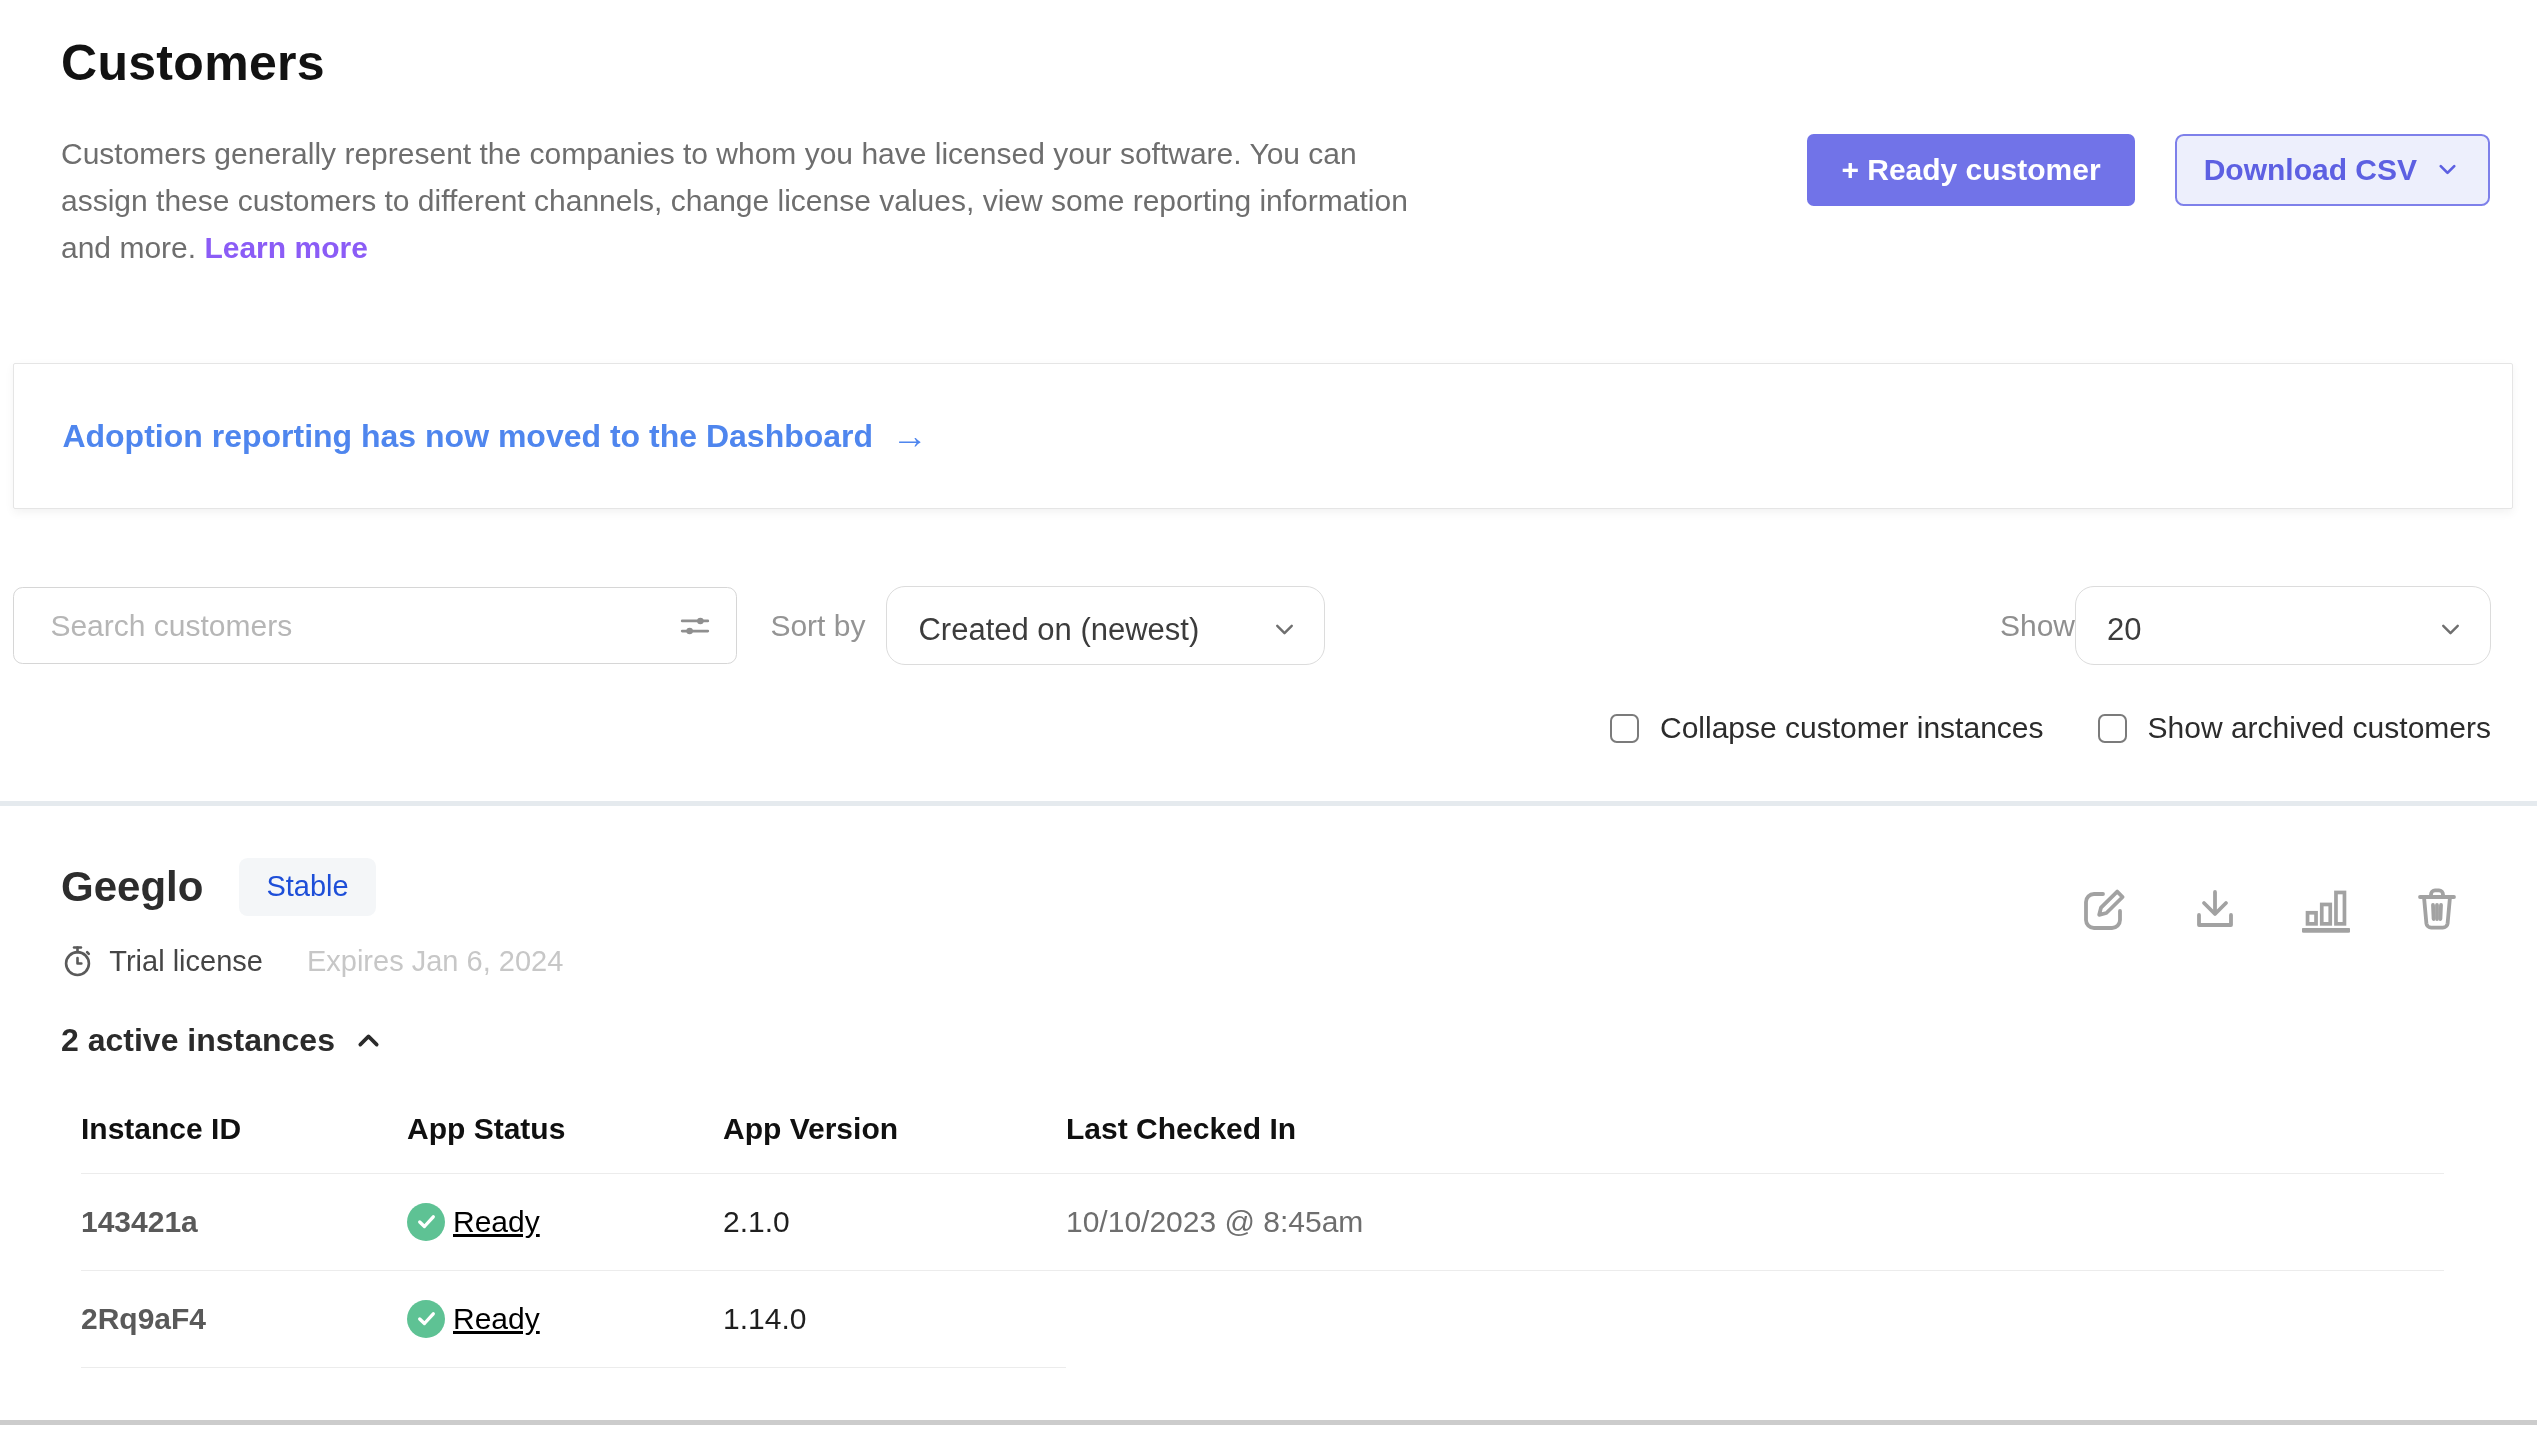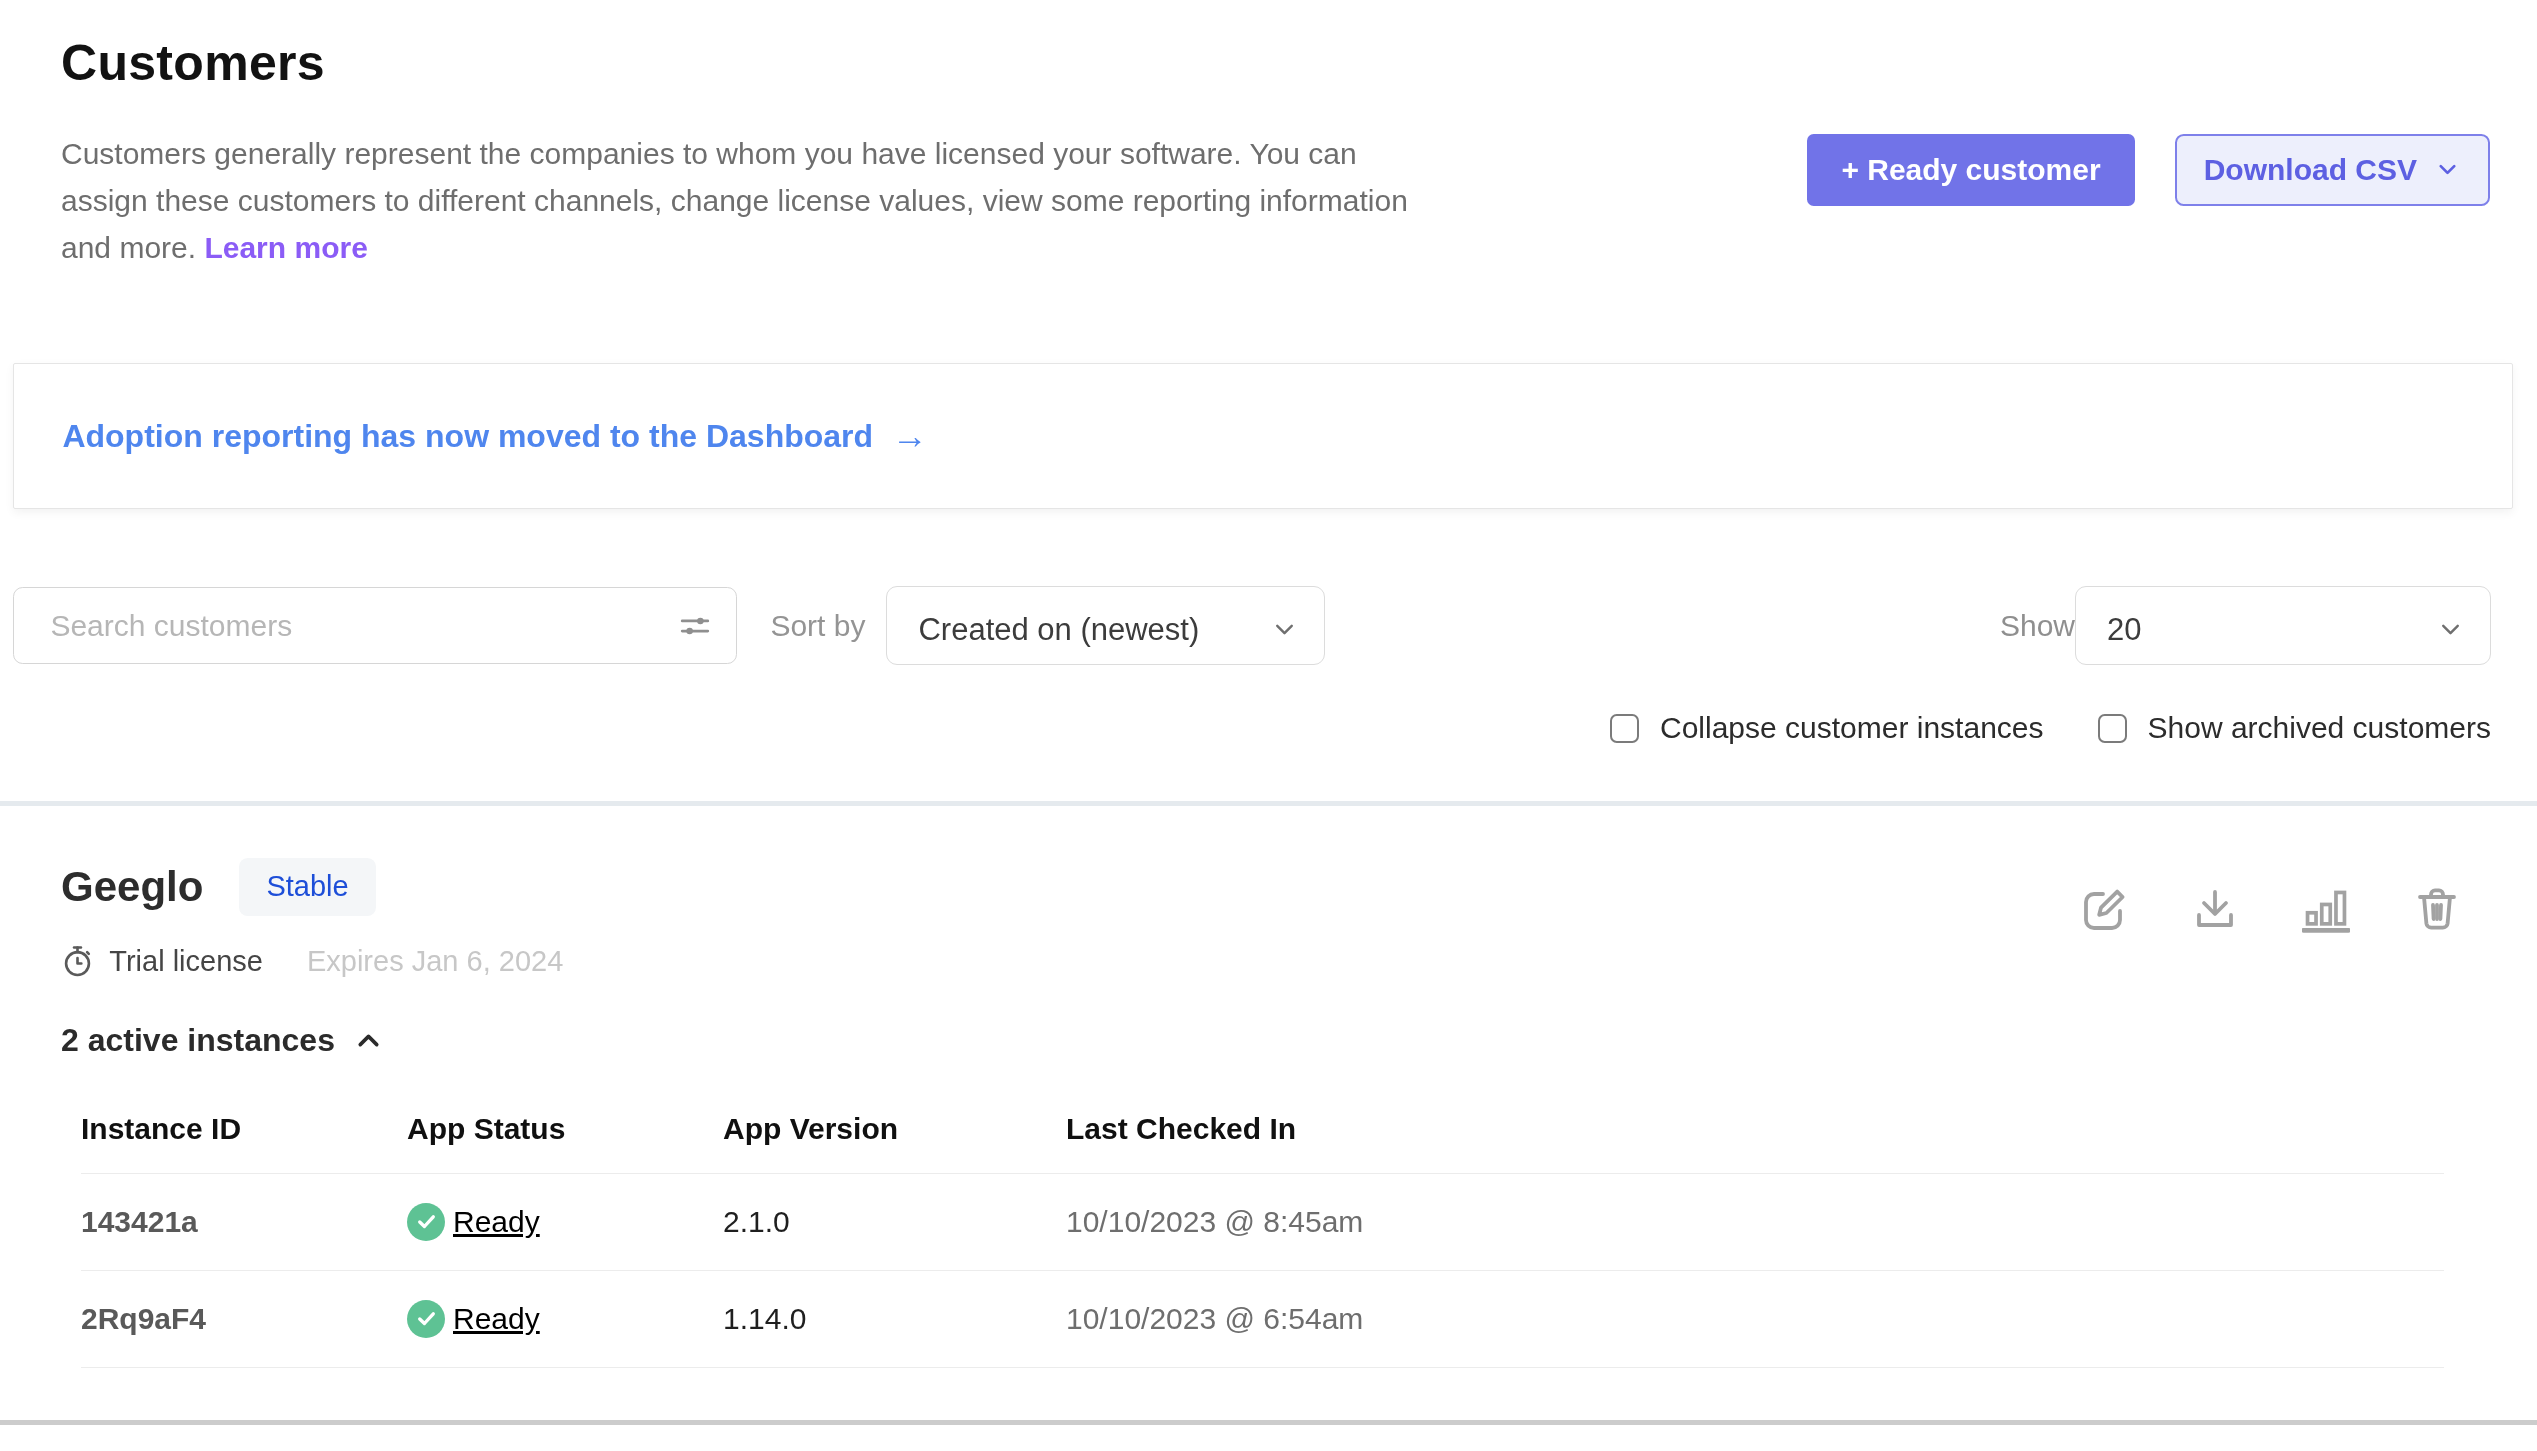--- a/index.html
+++ b/index.html
@@ -31,21 +31,21 @@
 
   
   .filters { display:flex; align-items:center; margin:77px 47px 0 13.4px; }
   .search-wrap { position:relative; width:724px; }
   .search-input { width:100%; height:77px; border:1.9px solid #d6d6d6; border-radius:9.6px;
                   font-family:inherit; font-size:30px; color:#333; padding:0 92px 0 36px; outline:none; }
   .search-input::placeholder { color:#b6b6b6; }
   .filter-btn { position:absolute; right:25px; top:50%; transform:translateY(-50%); color:#8f8f8f; cursor:pointer;
                 display:flex; }
   .sort-label { margin-left:33px; font-size:30px; color:#949494; }
-  .selectbox { height:79px; border:1.9px solid #dcdcdc; border-radius:11px; background:#fff;
+  .selectbox { height:79px; border:1.9px solid #dcdcdc; border-radius:19px; background:#fff;
                display:flex; align-items:center; justify-content:space-between;
                font-size:31px; color:#3c3c3c; padding:8px 25px 0 31px; cursor:pointer; }
   .selectbox svg { stroke:#6f6f6f; }
   .sort-select { margin-left:21px; width:439px; }
   .show-label { font-size:30px; color:#8f8f8f; }
   .show-select { width:416px; }
   .flex-spacer { flex:1; }
 
   
   .checkbox-row { display:flex; justify-content:flex-end; align-items:center; gap:54px; margin:46px 47px 0 0; }
@@ -254,20 +254,19 @@
       <div class="td td-id">2Rq9aF4</div>
       <div class="td td-status">
         <span class="status-dot">
           <svg width="25" height="25" viewBox="0 0 24 24" fill="none" stroke="#fff" stroke-width="3.2" stroke-linecap="round" stroke-linejoin="round">
               <polyline points="5.5 12.5 10 16.8 18.5 7.5"></polyline>
             </svg>
         </span>
         <span>Ready</span>
       </div>
       <div class="td td-version">1.14.0</div>
-      <div class="td td-date">10/10/2023 @ 6:54am</div>
     </div>
   </div>
 
   <div class="divider-bottom"></div>
 
 </div>
 
 
 </body></html>

